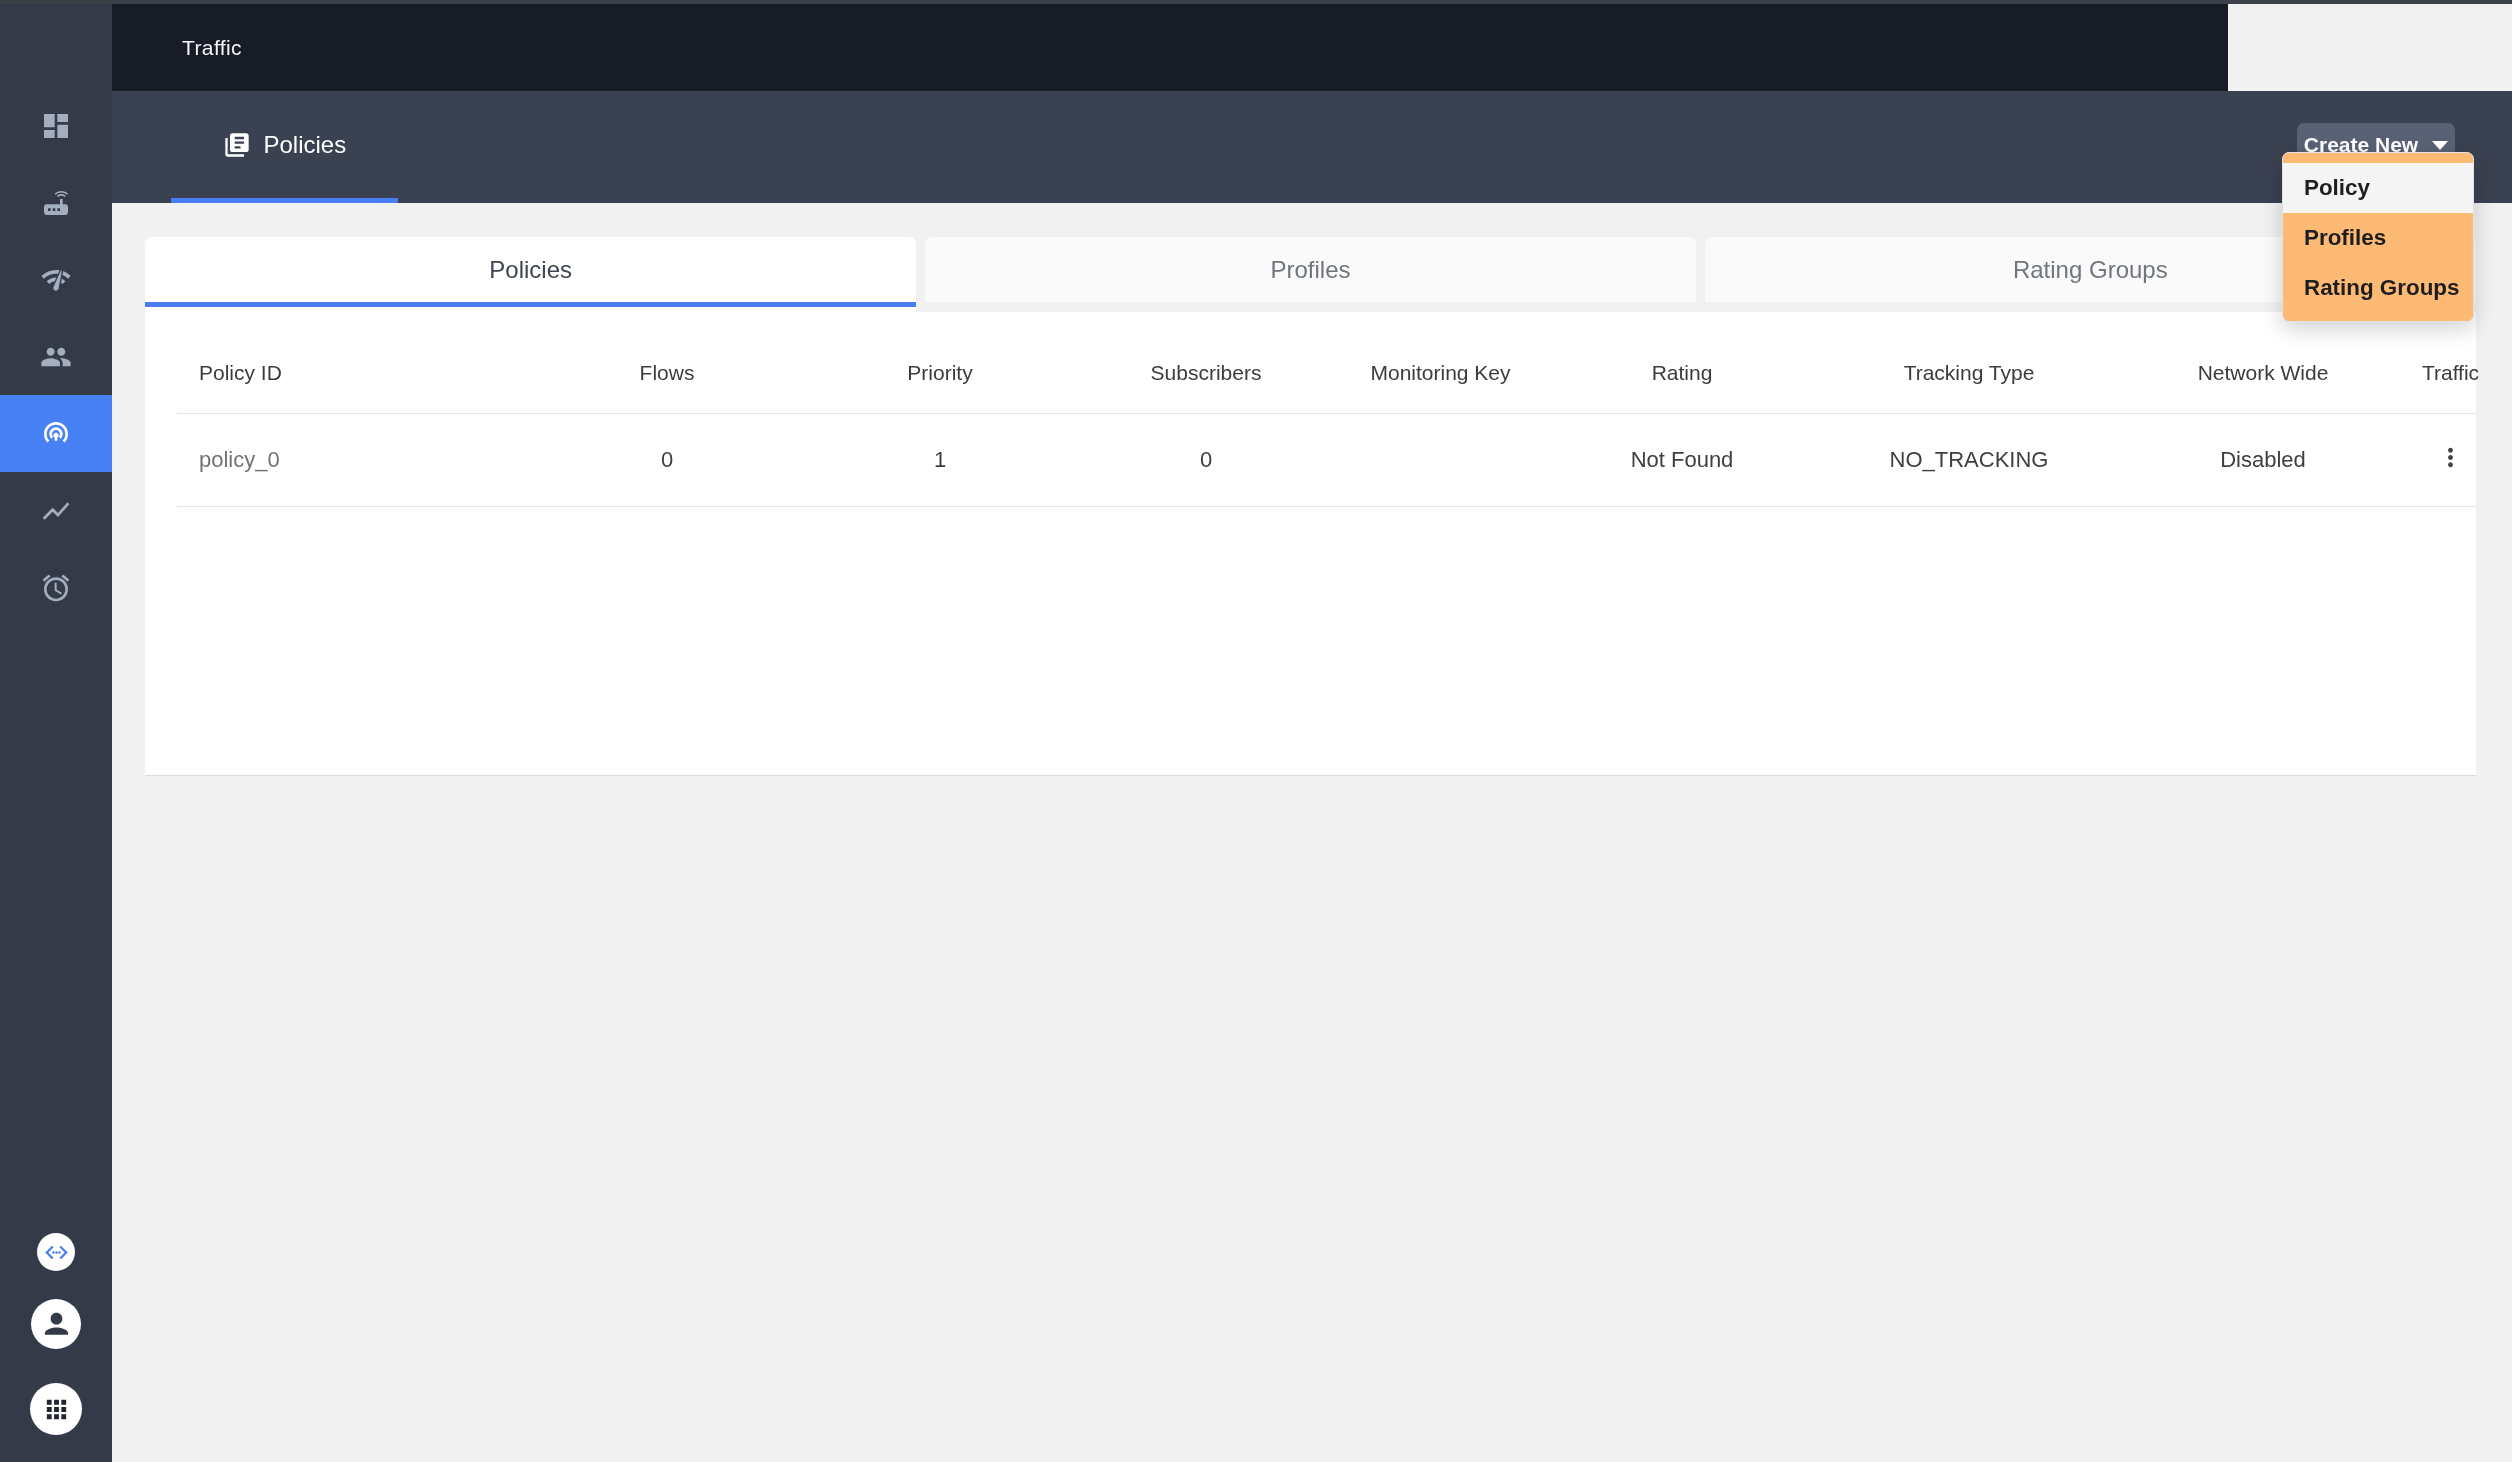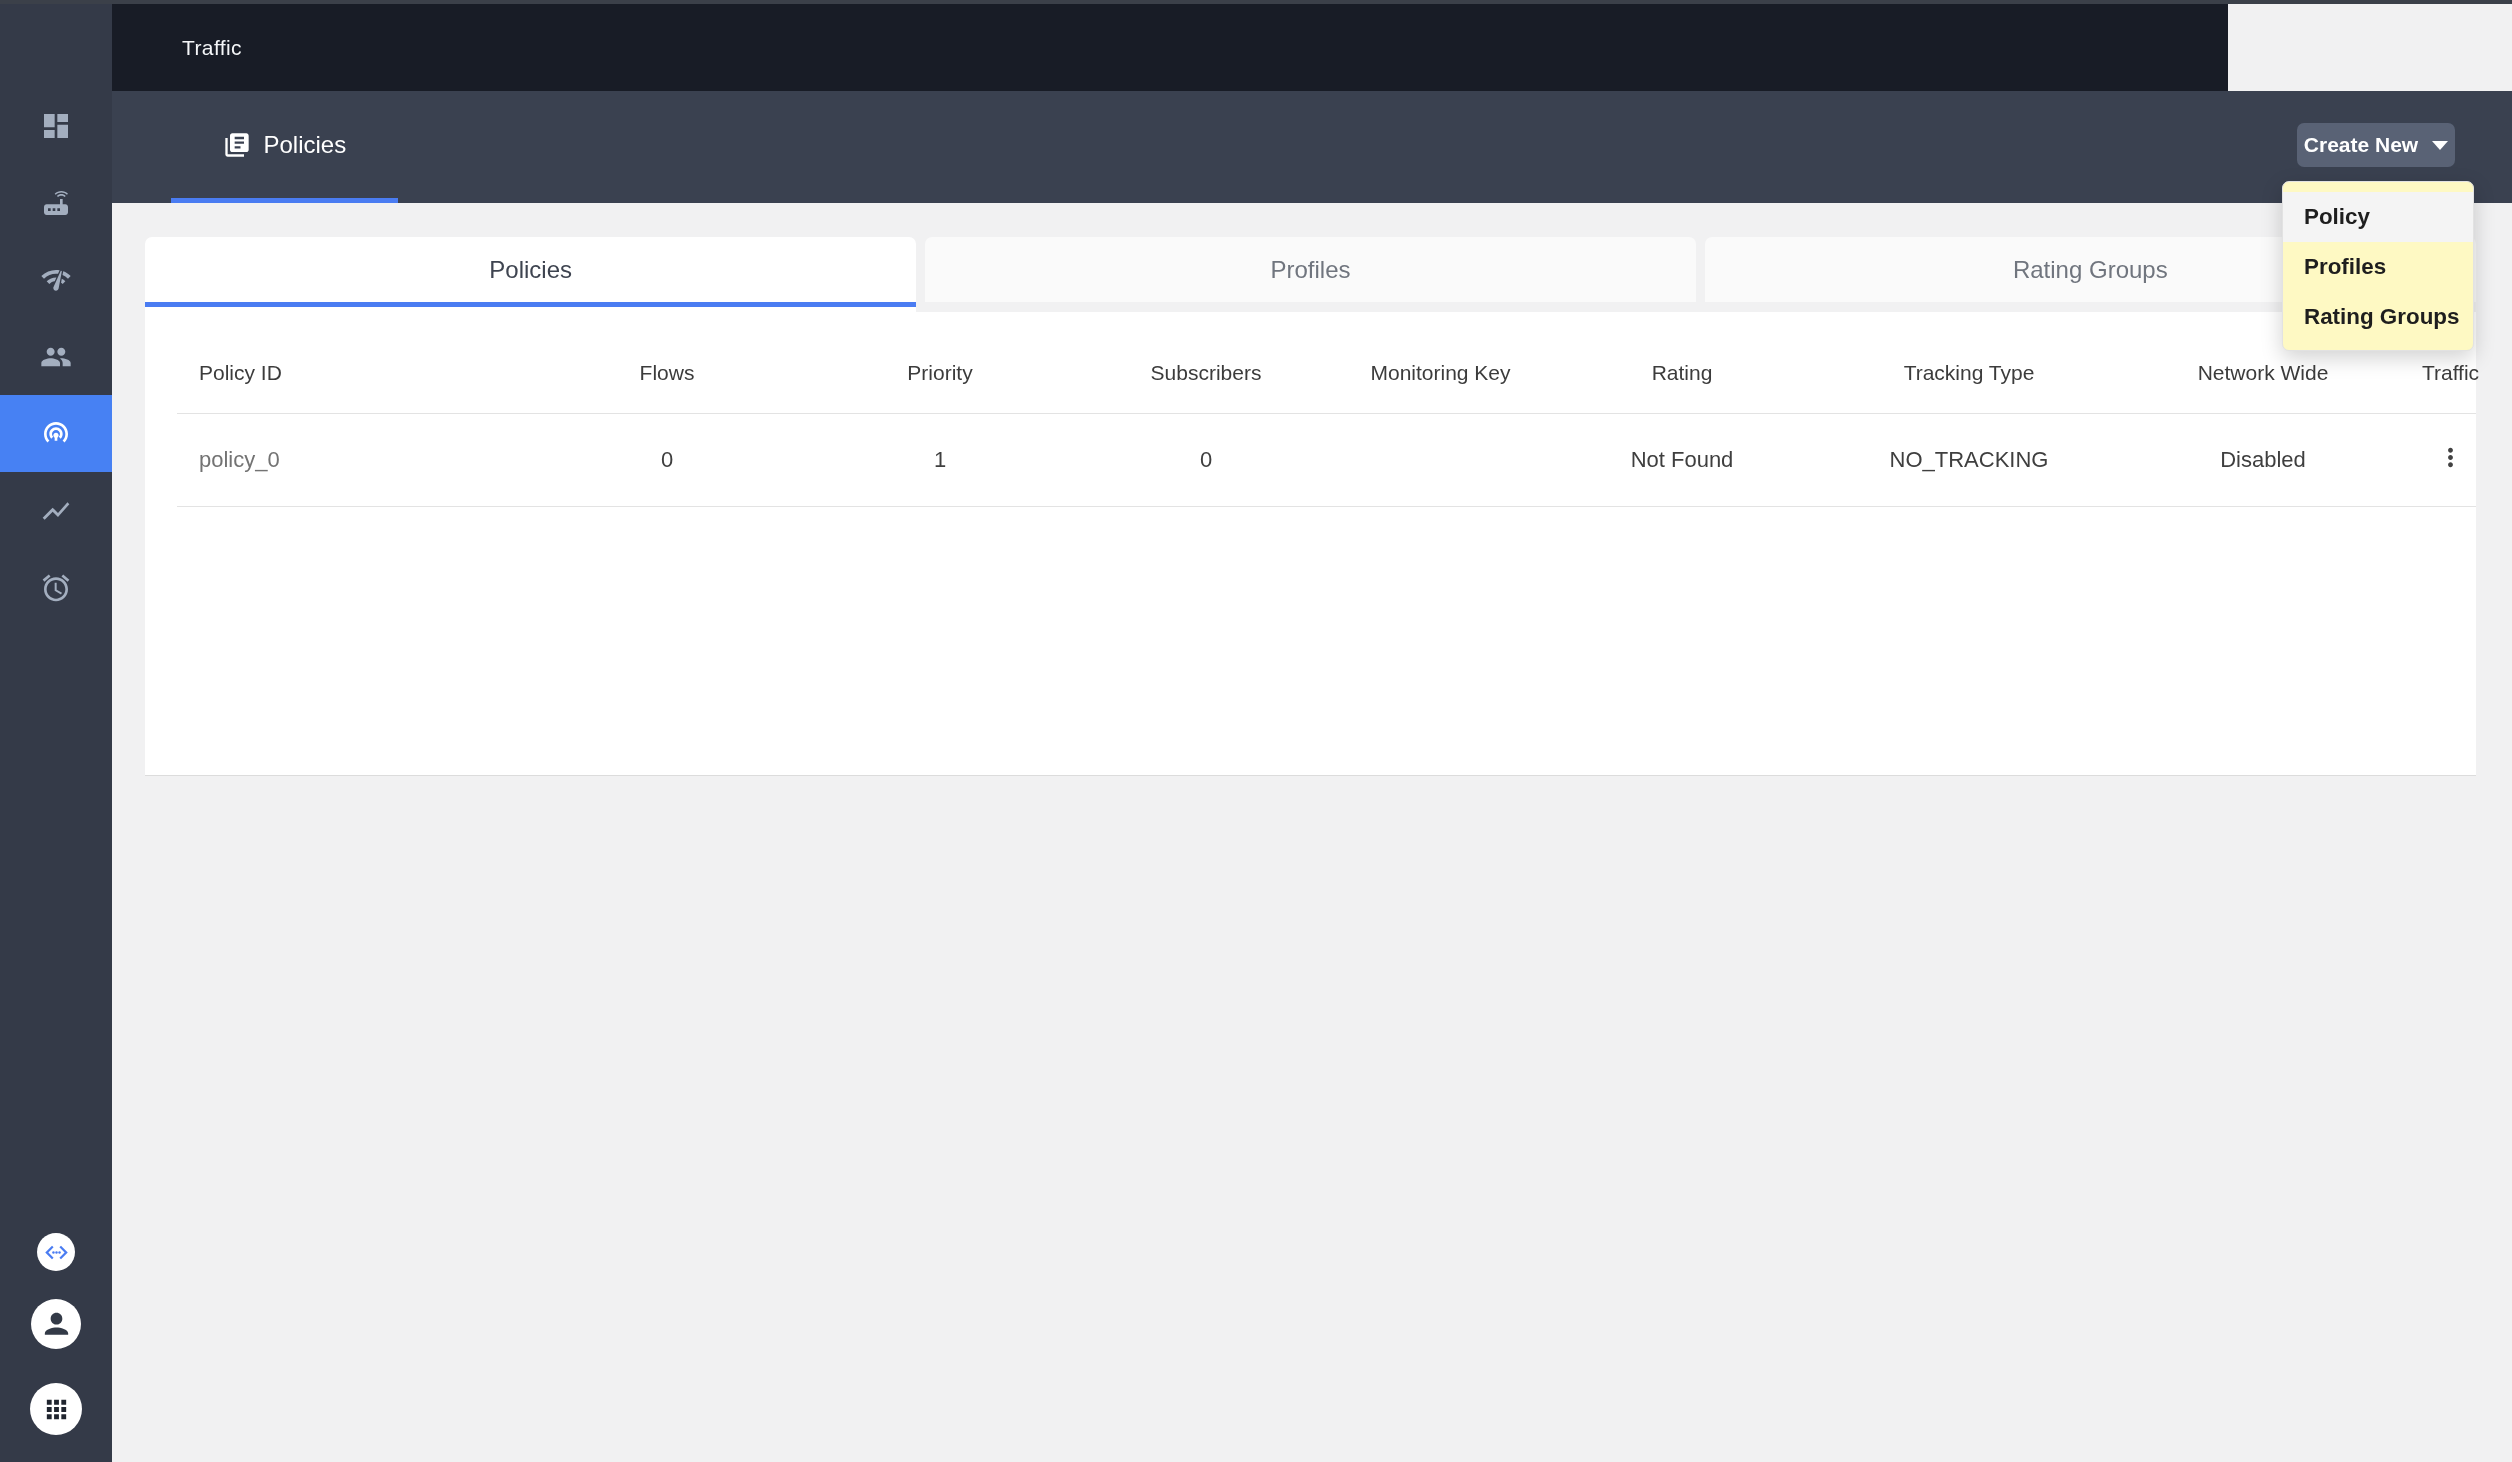--- a/index.html
+++ b/index.html
@@ -87,21 +87,21 @@
   #pagination { height:78px; display:flex; align-items:center; justify-content:flex-end;
                 padding-right:45px; font-size:20.3px; color:#9aa0a6; }
   #rows-per-page { color:#3f3f3f; display:flex; align-items:center; gap:18px; cursor:pointer; }
   .caret-small { width:0; height:0; border-left:7.7px solid transparent; border-right:7.7px solid transparent;
                  border-top:9px solid #757575; }
   #page-range { color:#606060; margin:0 0; }
   .pg-icon { width:29px; height:29px; fill:#9e9e9e; cursor:pointer; }
   .pg-gap-a { margin-left:62px; } .pg-gap-b { margin-left:56px; }
 
   
-  #create-menu { position:absolute; left:2282px; top:181px; width:192px; background:#fef9c3;
+  #create-menu { position:absolute; left:2282px; top:152px; width:192px; background:#fdba74;
                  border:0.7px solid #e2e2e2; border-radius:7px; padding:9.8px 0 8.4px;
                  box-shadow:0 7px 21px rgba(0,0,0,0.18); z-index:60; }
   .menu-item { height:50px; display:flex; align-items:center; padding-left:21px;
                font-size:22.4px; font-weight:bold; color:#1e1e1e; cursor:pointer; white-space:nowrap; }
   .menu-item.hovered { background:#f4f4f4; }
 </style>
 </head>
 <body>
 
 <div id="top-strip"></div>

